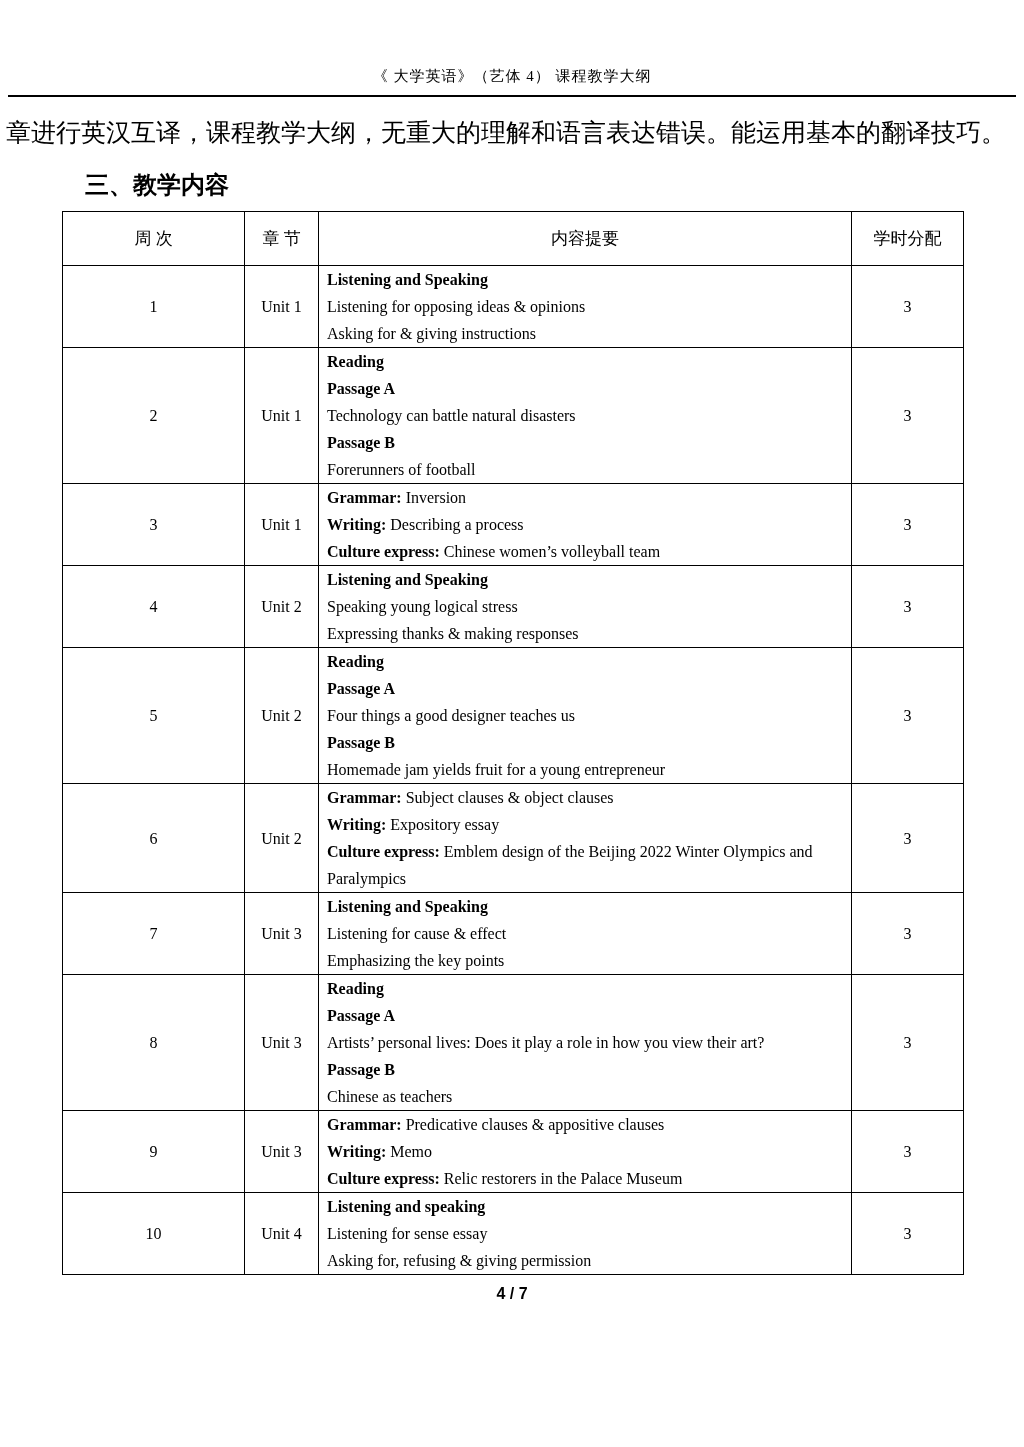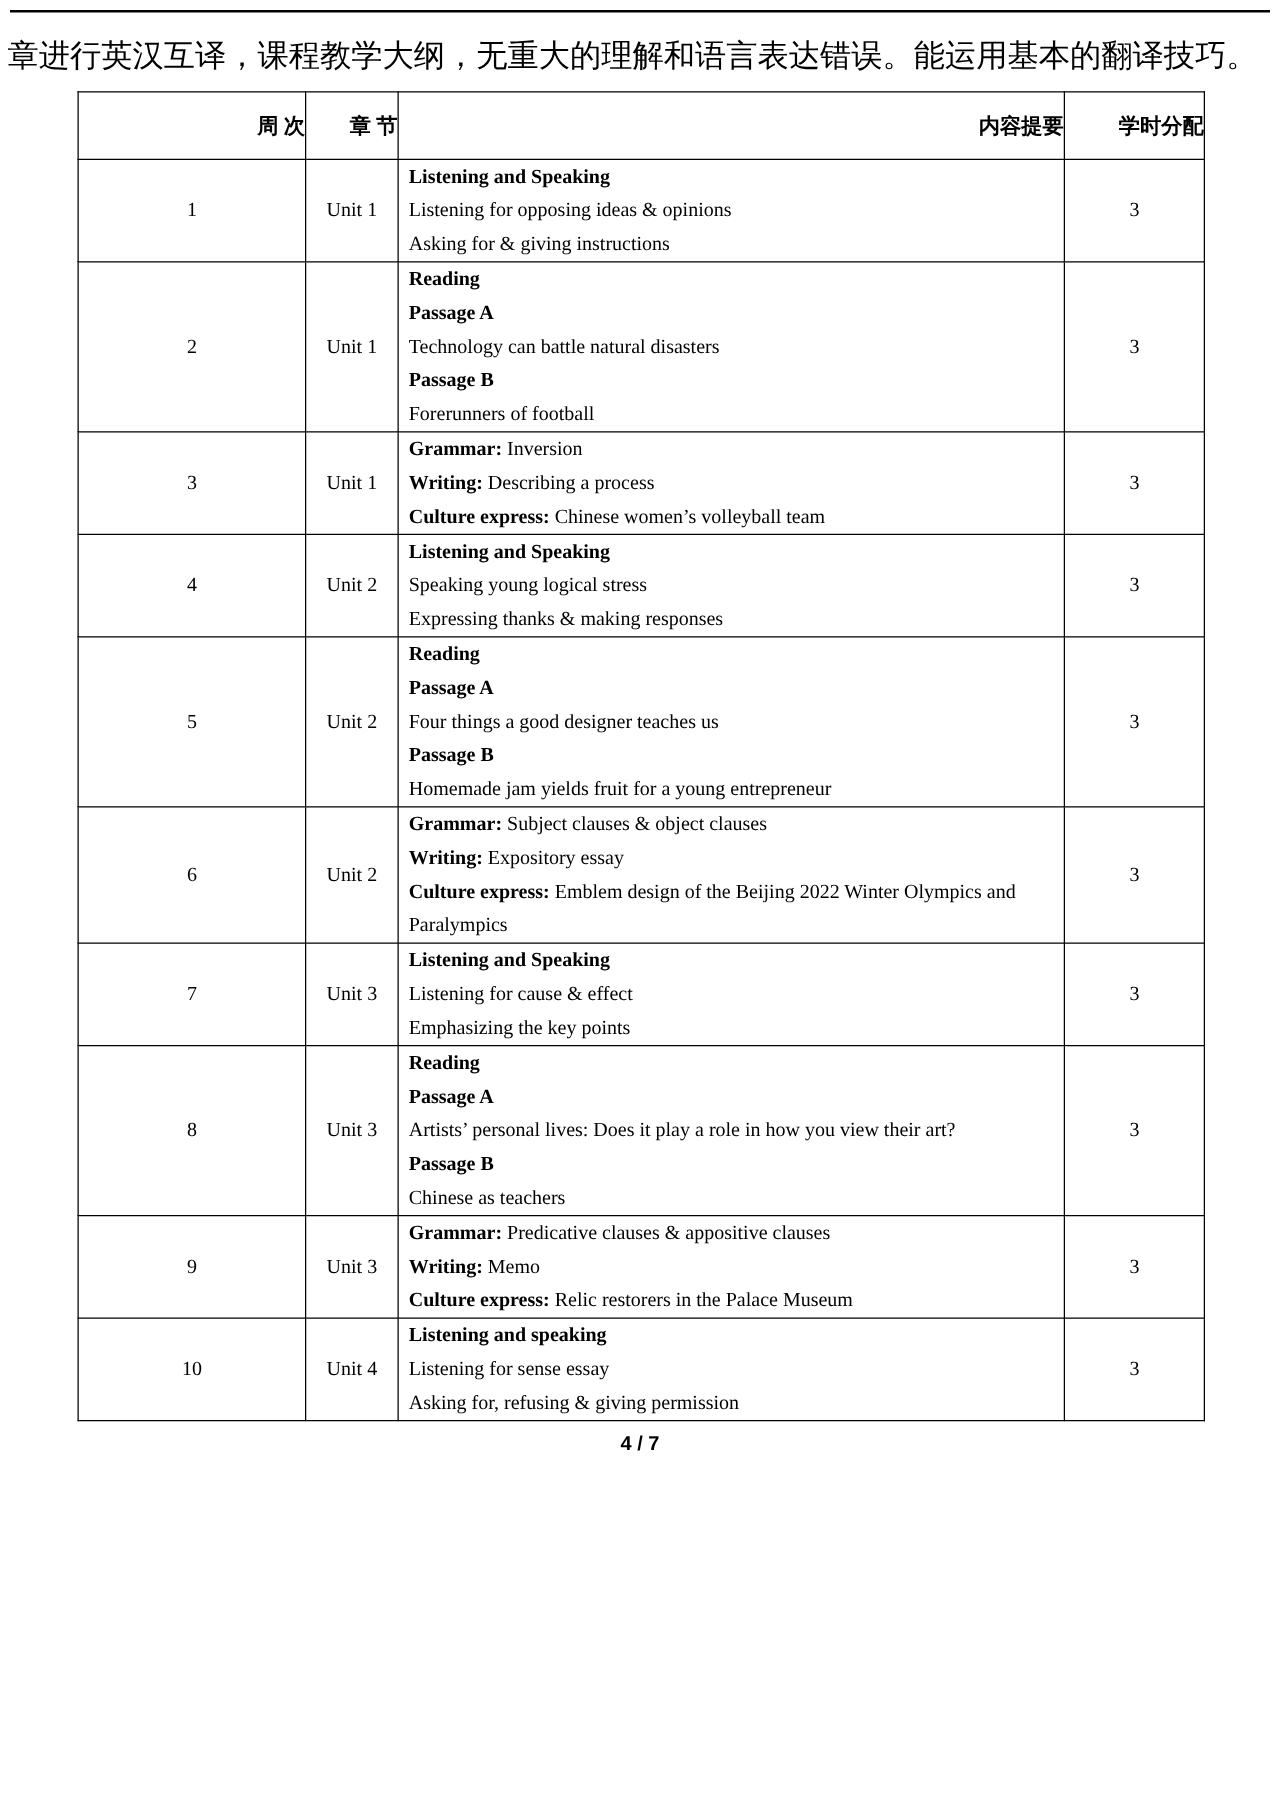--- a/index.html
+++ b/index.html
@@ -45,22 +45,22 @@
     border-collapse: collapse;
     table-layout: fixed;
   }
   table.syllabus th, table.syllabus td {
     border: 1.5px solid #000000;
     vertical-align: middle;
   }
   table.syllabus th {
     height: 54px;
     font-size: 17px;
-    font-weight: bold;
-    text-align: right;
+    font-weight: normal;
+    text-align: center;
   }
   col.col-week  { width: 182px; }
   col.col-unit  { width: 74px;  }
   col.col-content { width: 533px; }
   col.col-hours { width: 112px; }
   td.c-week, td.c-unit, td.c-hours {
     text-align: center;
     font-size: 16px;
     line-height: 27px;
   }
@@ -78,25 +78,27 @@
     font-weight: bold;
     font-size: 16px;
   }
 </style>
 </head>
 <body>
 
 <div class="page">
 
   <div class="doc-header">
+    <div class="doc-header-title">《 大学英语》（艺体 4） 课程教学大纲</div>
     <div class="doc-header-rule"></div>
   </div>
 
   <p class="body-paragraph">章进行英汉互译，课程教学大纲，无重大的理解和语言表达错误。能运用基本的翻译技巧。</p>
 
+  <h2 class="section-heading">三、教学内容</h2>
 
   <table class="syllabus">
     <colgroup>
       <col class="col-week">
       <col class="col-unit">
       <col class="col-content">
       <col class="col-hours">
     </colgroup>
     <thead>
       <tr>

